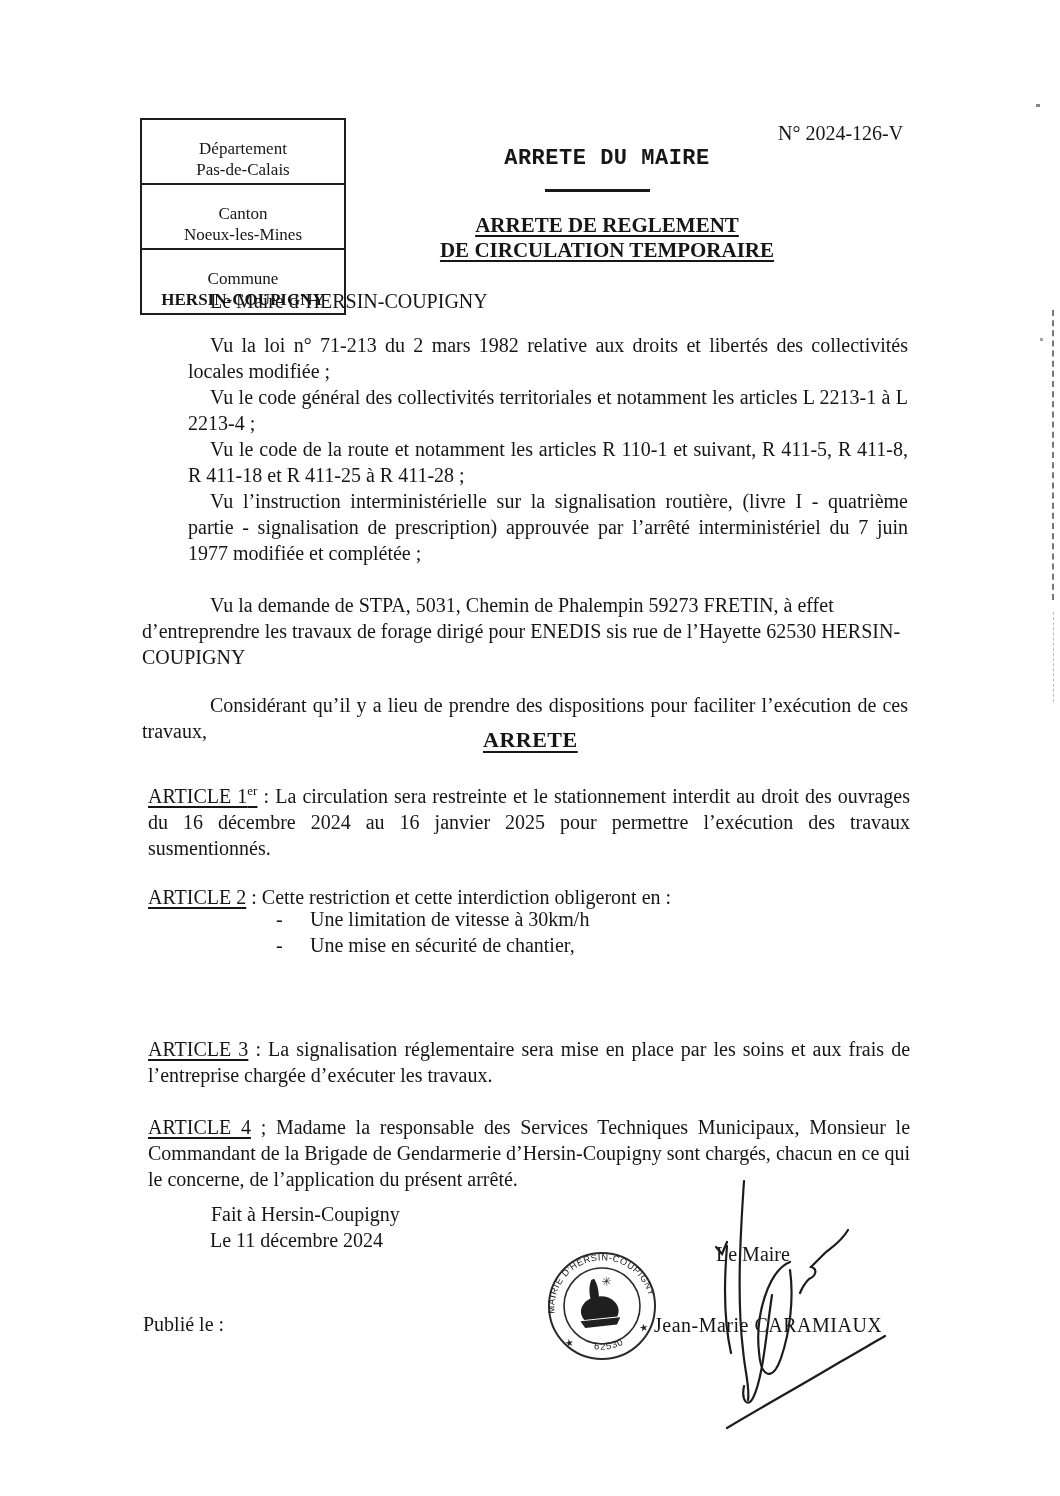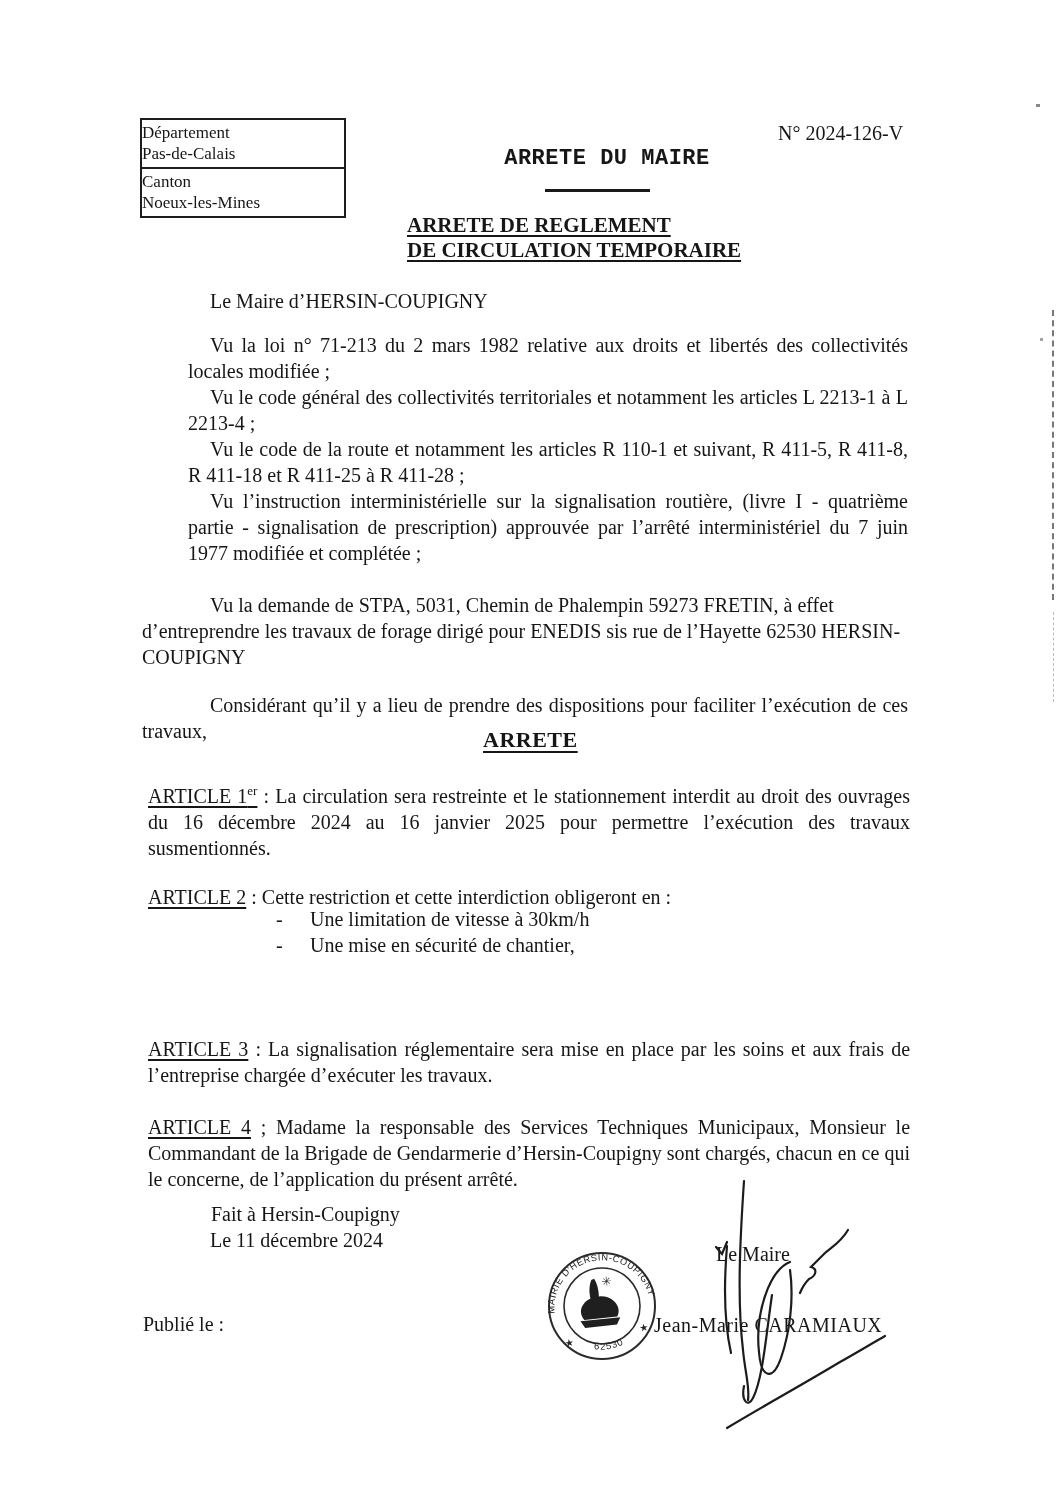--- a/index.html
+++ b/index.html
@@ -4,29 +4,29 @@
 <style>
   html,body{margin:0;padding:0;background:#ffffff;}
   .page{
     position:relative;width:1060px;height:1496px;background:#ffffff;
     font-family:"Liberation Serif","DejaVu Serif",serif;color:#161616;
     overflow:hidden;
   }
   .abs{position:absolute;}
   
   .hdr-box{left:140px;top:118px;width:202px;border:2px solid #1d1d1d;background:#fff;}
-  .hdr-cell{border-bottom:2px solid #1d1d1d;font-size:17px;line-height:21px;padding:2px 0 3px 0;}
+  .hdr-cell{border-bottom:2px solid #1d1d1d;text-align:center;font-size:17px;line-height:21px;padding:18px 0 3px 0;}
   .hdr-cell:last-child{border-bottom:none;}
   .hdr-cell .b{font-weight:bold;}
   
   .refnum{left:778px;top:122px;font-size:20px;}
   .title-block{left:407px;top:146px;width:400px;text-align:center;}
   .main-title{font-size:22px;font-weight:bold;letter-spacing:.5px;font-family:Liberation Mono, monospace;}
   .divider{left:545px;top:189px;width:105px;height:3px;background:#1a1a1a;}
-  .subtitle{left:407px;top:213px;width:400px;text-align:left;font-size:21px;font-weight:bold;line-height:25px;}
+  .subtitle{left:407px;top:213px;width:400px;text-align:center;font-size:21px;font-weight:bold;line-height:25px;}
   .subtitle div{text-decoration:underline;text-decoration-thickness:2px;text-underline-offset:3px;}
   
   .bodytxt{font-size:20px;line-height:26px;}
   .salutation{left:210px;top:288px;}
   .visas{left:188px;top:332px;width:720px;text-align:justify;}
   .visas p{margin:0;text-indent:22px;}
   .request{left:142px;top:592px;width:766px;text-indent:68px;}
   .considerant{left:142px;top:692px;width:766px;text-indent:68px;text-align:justify;}
   .arrete-heading{left:483px;top:727px;font-size:22px;font-weight:bold;letter-spacing:.5px;text-decoration:underline;text-decoration-thickness:2px;text-underline-offset:4px;}
   .article{left:148px;width:762px;text-align:justify;}
@@ -61,20 +61,24 @@
 <div class="page">
 
   <div class="abs hdr-box">
     <div class="hdr-cell">
       <div>Département</div>
       <div>Pas-de-Calais</div>
     </div>
     <div class="hdr-cell">
       <div>Canton</div>
       <div>Noeux-les-Mines</div>
+    </div>
+    <div class="hdr-cell">
+      <div>Commune</div>
+      <div class="b">HERSIN-COUPIGNY</div>
     </div>
   </div>
 
   <div class="abs refnum">N° 2024-126-V</div>
 
   <div class="abs title-block">
     <span class="main-title">ARRETE DU MAIRE</span>
   </div>
   <div class="abs divider"></div>
   <div class="abs subtitle">

